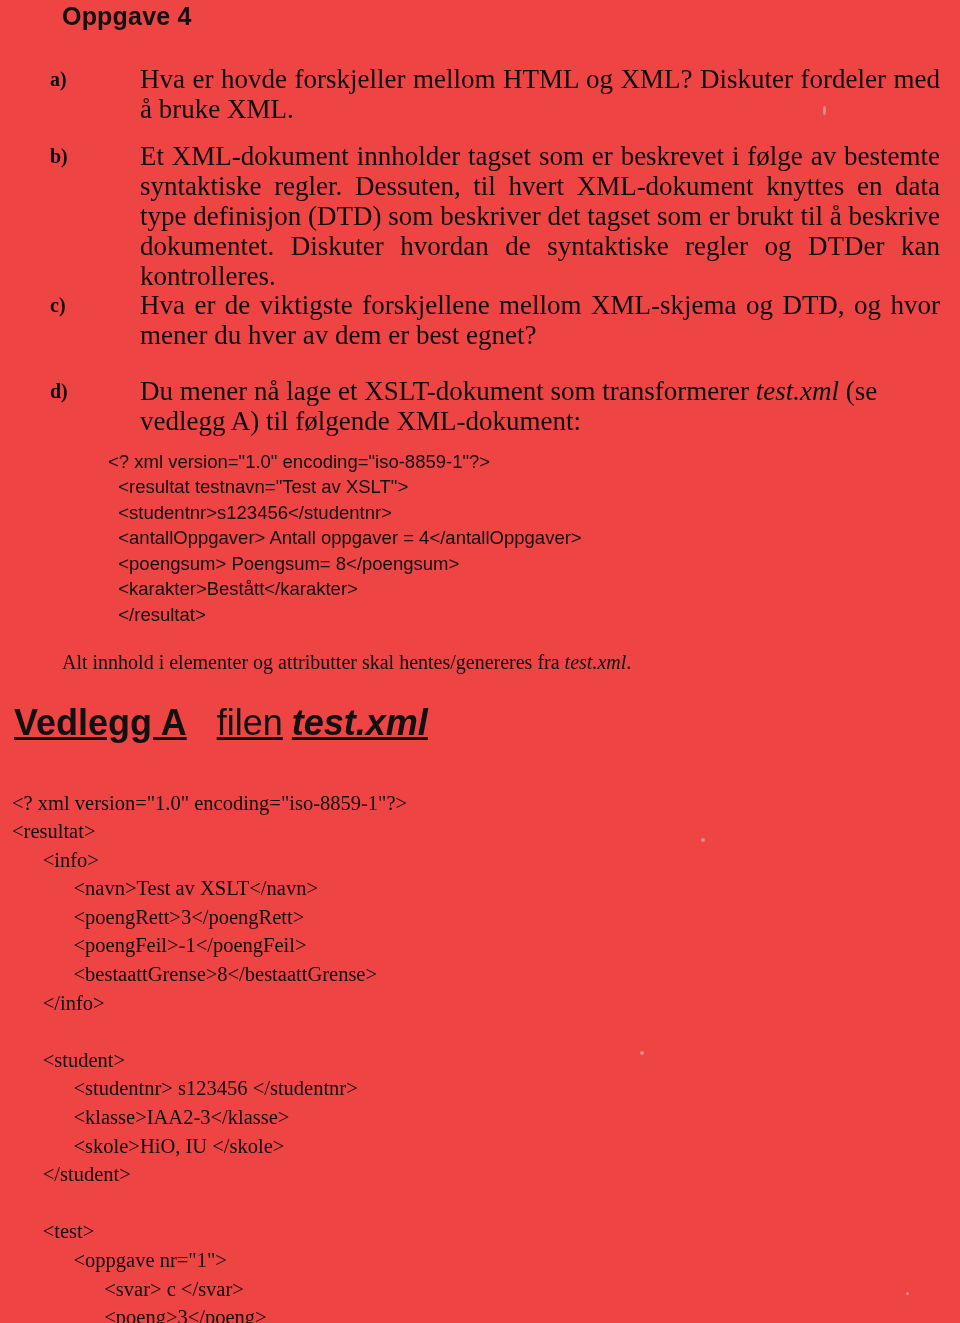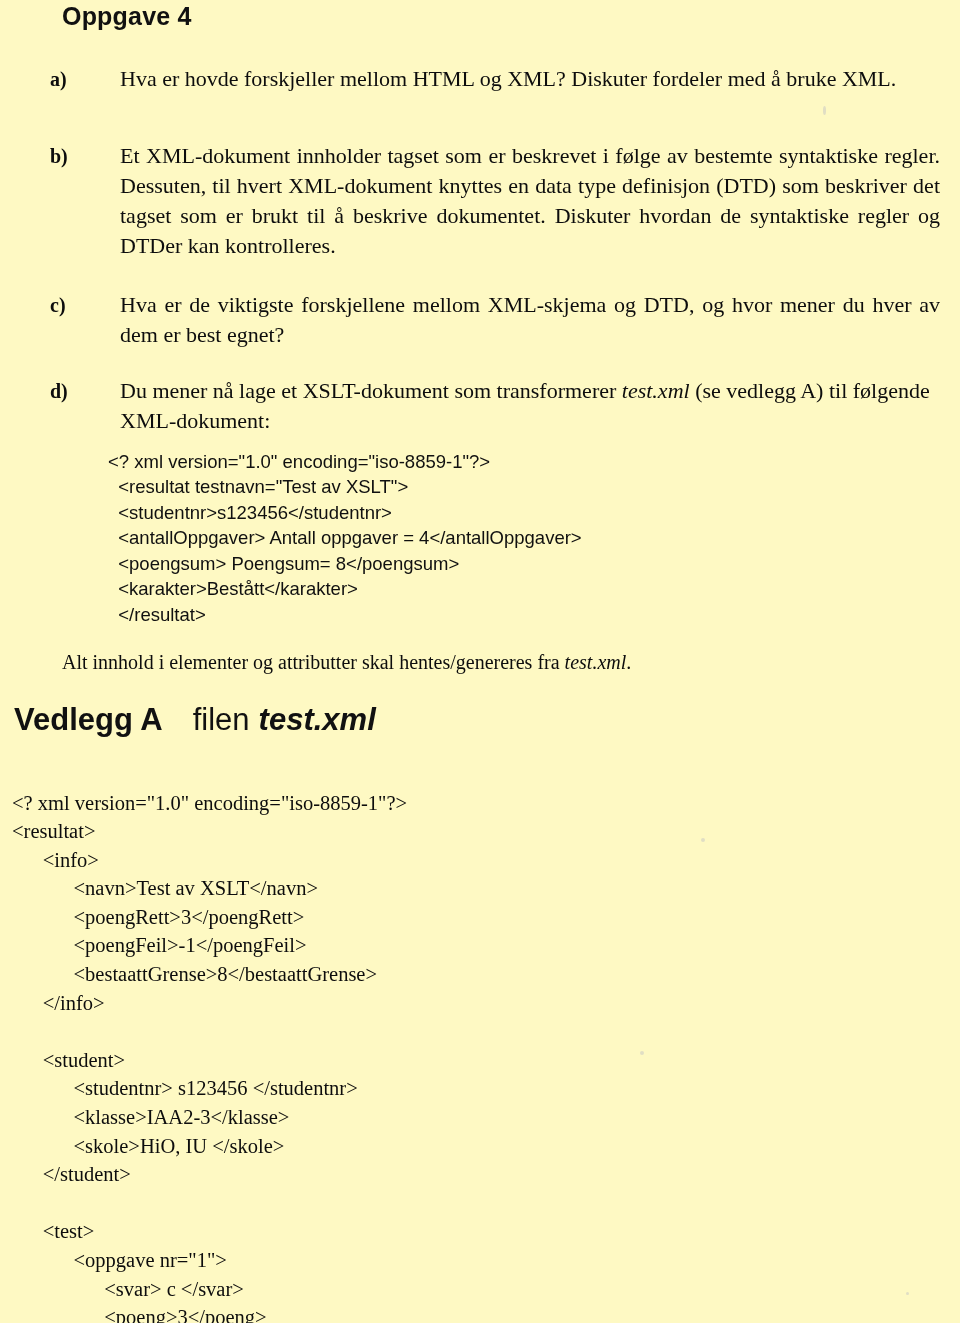--- a/index.html
+++ b/index.html
@@ -15,43 +15,44 @@
     overflow: hidden;
     font-family: "Liberation Serif", "DejaVu Serif", serif;
     color: #0d0d0d;
     -webkit-font-smoothing: none;
   }
 
   
   .page {
     position: absolute;
     inset: 0;
-    background: #fef9c3;
+    background: #ef4444;
   }
 
   
   .doc-title {
     position: absolute;
     left: 62px;
     top: 2px;
     font-family: "Liberation Sans", "DejaVu Sans", sans-serif;
     font-weight: bold;
     font-size: 25px;
     letter-spacing: 0.2px;
     color: #111;
   }
 
   .vedlegg-heading {
     position: absolute;
     left: 14px;
     top: 702px;
     font-family: "Liberation Sans", "DejaVu Sans", sans-serif;
-    font-size: 31px;
+    font-size: 36px;
     color: #111;
     white-space: nowrap;
+    text-decoration: underline;
   }
   .vedlegg-heading .vh-label { font-weight: bold; }
   .vedlegg-heading .vh-filen { font-weight: normal; margin-left: 30px; }
   .vedlegg-heading .vh-file  { font-weight: bold; font-style: italic; margin-left: 9px; }
 
   
   .item {
     position: absolute;
     left: 50px;
     width: 890px;
@@ -59,22 +60,22 @@
   .item .marker {
     position: absolute;
     left: 0;
     top: 0;
     width: 46px;
     font-weight: bold;
     font-size: 20px;
     line-height: 30px;
   }
   .item .body {
-    margin-left: 70px;
-    font-size: 22px;
+    margin-left: 90px;
+    font-size: 27px;
     line-height: 30px;
     text-align: justify;
     text-justify: inter-word;
   }
   .item .body.ragged { text-align: left; }
   .item .body em { font-style: italic; }
 
   
   .xml-block-d {
     position: absolute;

